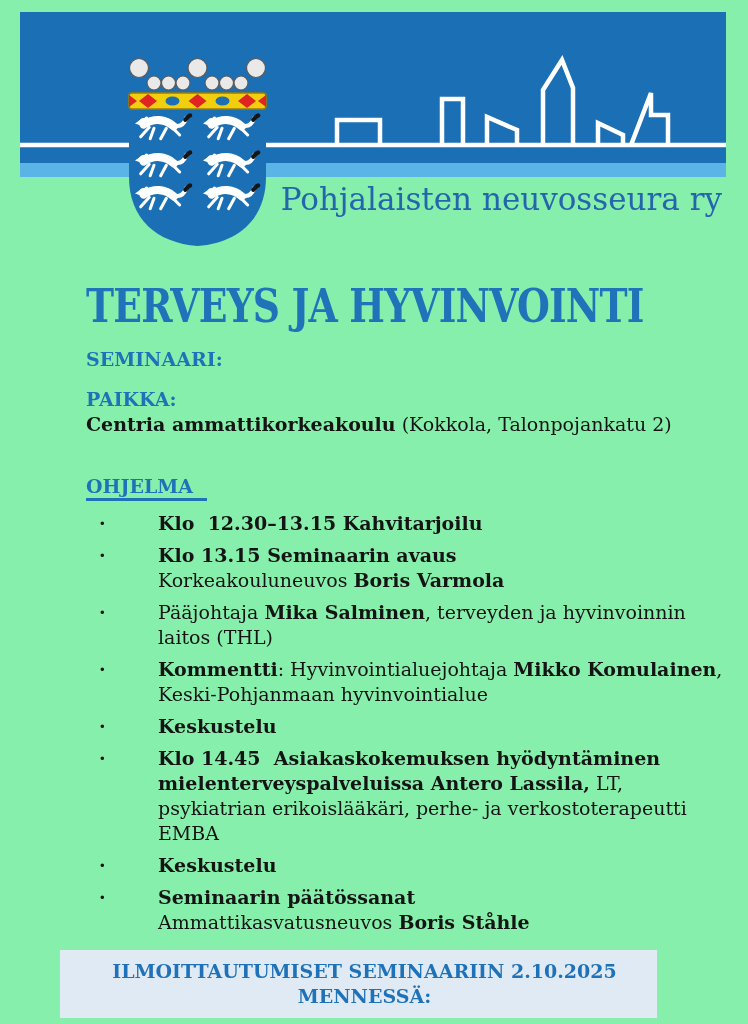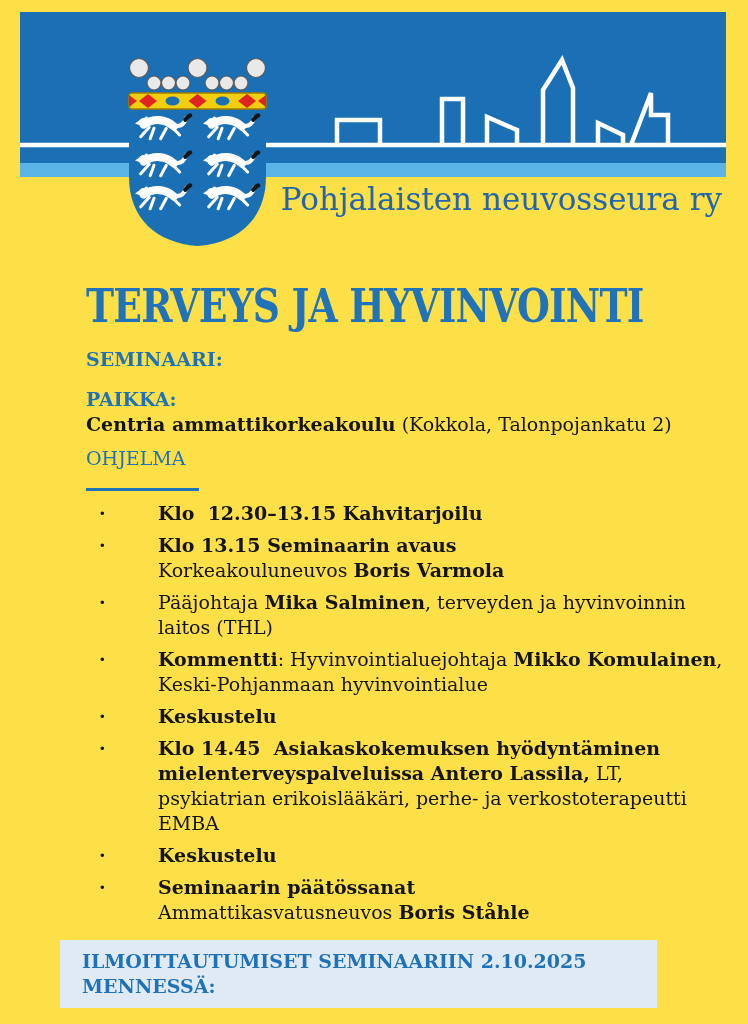--- a/index.html
+++ b/index.html
@@ -1,49 +1,49 @@
 <!DOCTYPE html>
 <html><head>
 <meta charset="utf-8">
 <style>
   html,body{margin:0;padding:0;background:#ffffff;}
-  .page{position:relative;width:748px;height:1024px;background:#fde047;overflow:hidden;
+  .page{position:relative;width:748px;height:1024px;background:#86efac;overflow:hidden;
         font-family:"DejaVu Serif", serif;color:#141414;}
 
   
   .banner{position:absolute;left:20px;top:12px;width:706px;height:151px;background:#1b6fb5;z-index:1;}
   .banner svg{position:absolute;left:0;top:0;width:100%;height:100%;display:block;}
   .stripe{position:absolute;left:20px;top:163px;width:706px;height:14px;background:#5ab5e6;z-index:1;}
   .emblem{position:absolute;left:126px;top:57px;width:145px;height:192px;z-index:3;}
   .orgname{position:absolute;top:182px;right:26px;z-index:2;
            font-size:31px;line-height:1.1;color:#2565ac;}
 
   
   .content{position:absolute;left:0;top:0;width:748px;box-sizing:border-box;
            padding:283px 22px 0 86px;}
   .title{margin:0;font-size:46px;line-height:1.0;font-weight:bold;color:#2173b9;
          letter-spacing:-1px;white-space:nowrap;transform:scaleX(0.82);transform-origin:left center;}
   .sec-label{margin-top:18px;font-size:19px;line-height:24px;font-weight:bold;color:#1f72b8;}
   .mt22{margin-top:16px;}
   .sec-text{margin-top:1px;font-size:19px;line-height:24px;color:#141414;}
   .b{font-weight:bold;}
 
-  .ohjelma{display:inline-block;margin-top:12px;padding-right:14px;padding-bottom:19px;
+  .ohjelma{display:inline-block;margin-top:40px;padding-right:14px;padding-bottom:1px;
            border-bottom:3px solid #1f72b8;font-size:19px;line-height:21px;
-           font-weight:normal;color:#1f72b8;}
+           font-weight:bold;color:#1f72b8;}
 
   ul.program{list-style:none;margin:10px 0 0 0;padding:0;}
   ul.program li{display:flex;align-items:flex-start;padding-left:13px;margin-bottom:7px;
                 font-size:19px;line-height:25px;}
   .bullet{flex:0 0 7px;width:7px;margin-right:4px;font-weight:bold;color:#141414;}
   .lines{flex:1;margin-left:48px;}
 
   .regbox{margin:15px 0 0 -26px;width:597px;box-sizing:border-box;background:#dfeaf4;
           padding:9px 10px 9px 22px;}
-  .reg-heading{font-size:19px;line-height:25px;font-weight:bold;color:#1f72b8;}
+  .reg-heading{font-size:19px;line-height:25px;font-weight:bold;color:#1f72b8;text-align:center;}
 </style>
 </head>
 <body>
 
 <div class="page">
 
   <div class="banner">
     <svg viewBox="0 0 706 151" fill="none" stroke="#ffffff" stroke-width="4.5" stroke-linejoin="miter">
       <path d="M0,133 H706"></path>
       <path d="M317,133 V108 H360 V133"></path>

